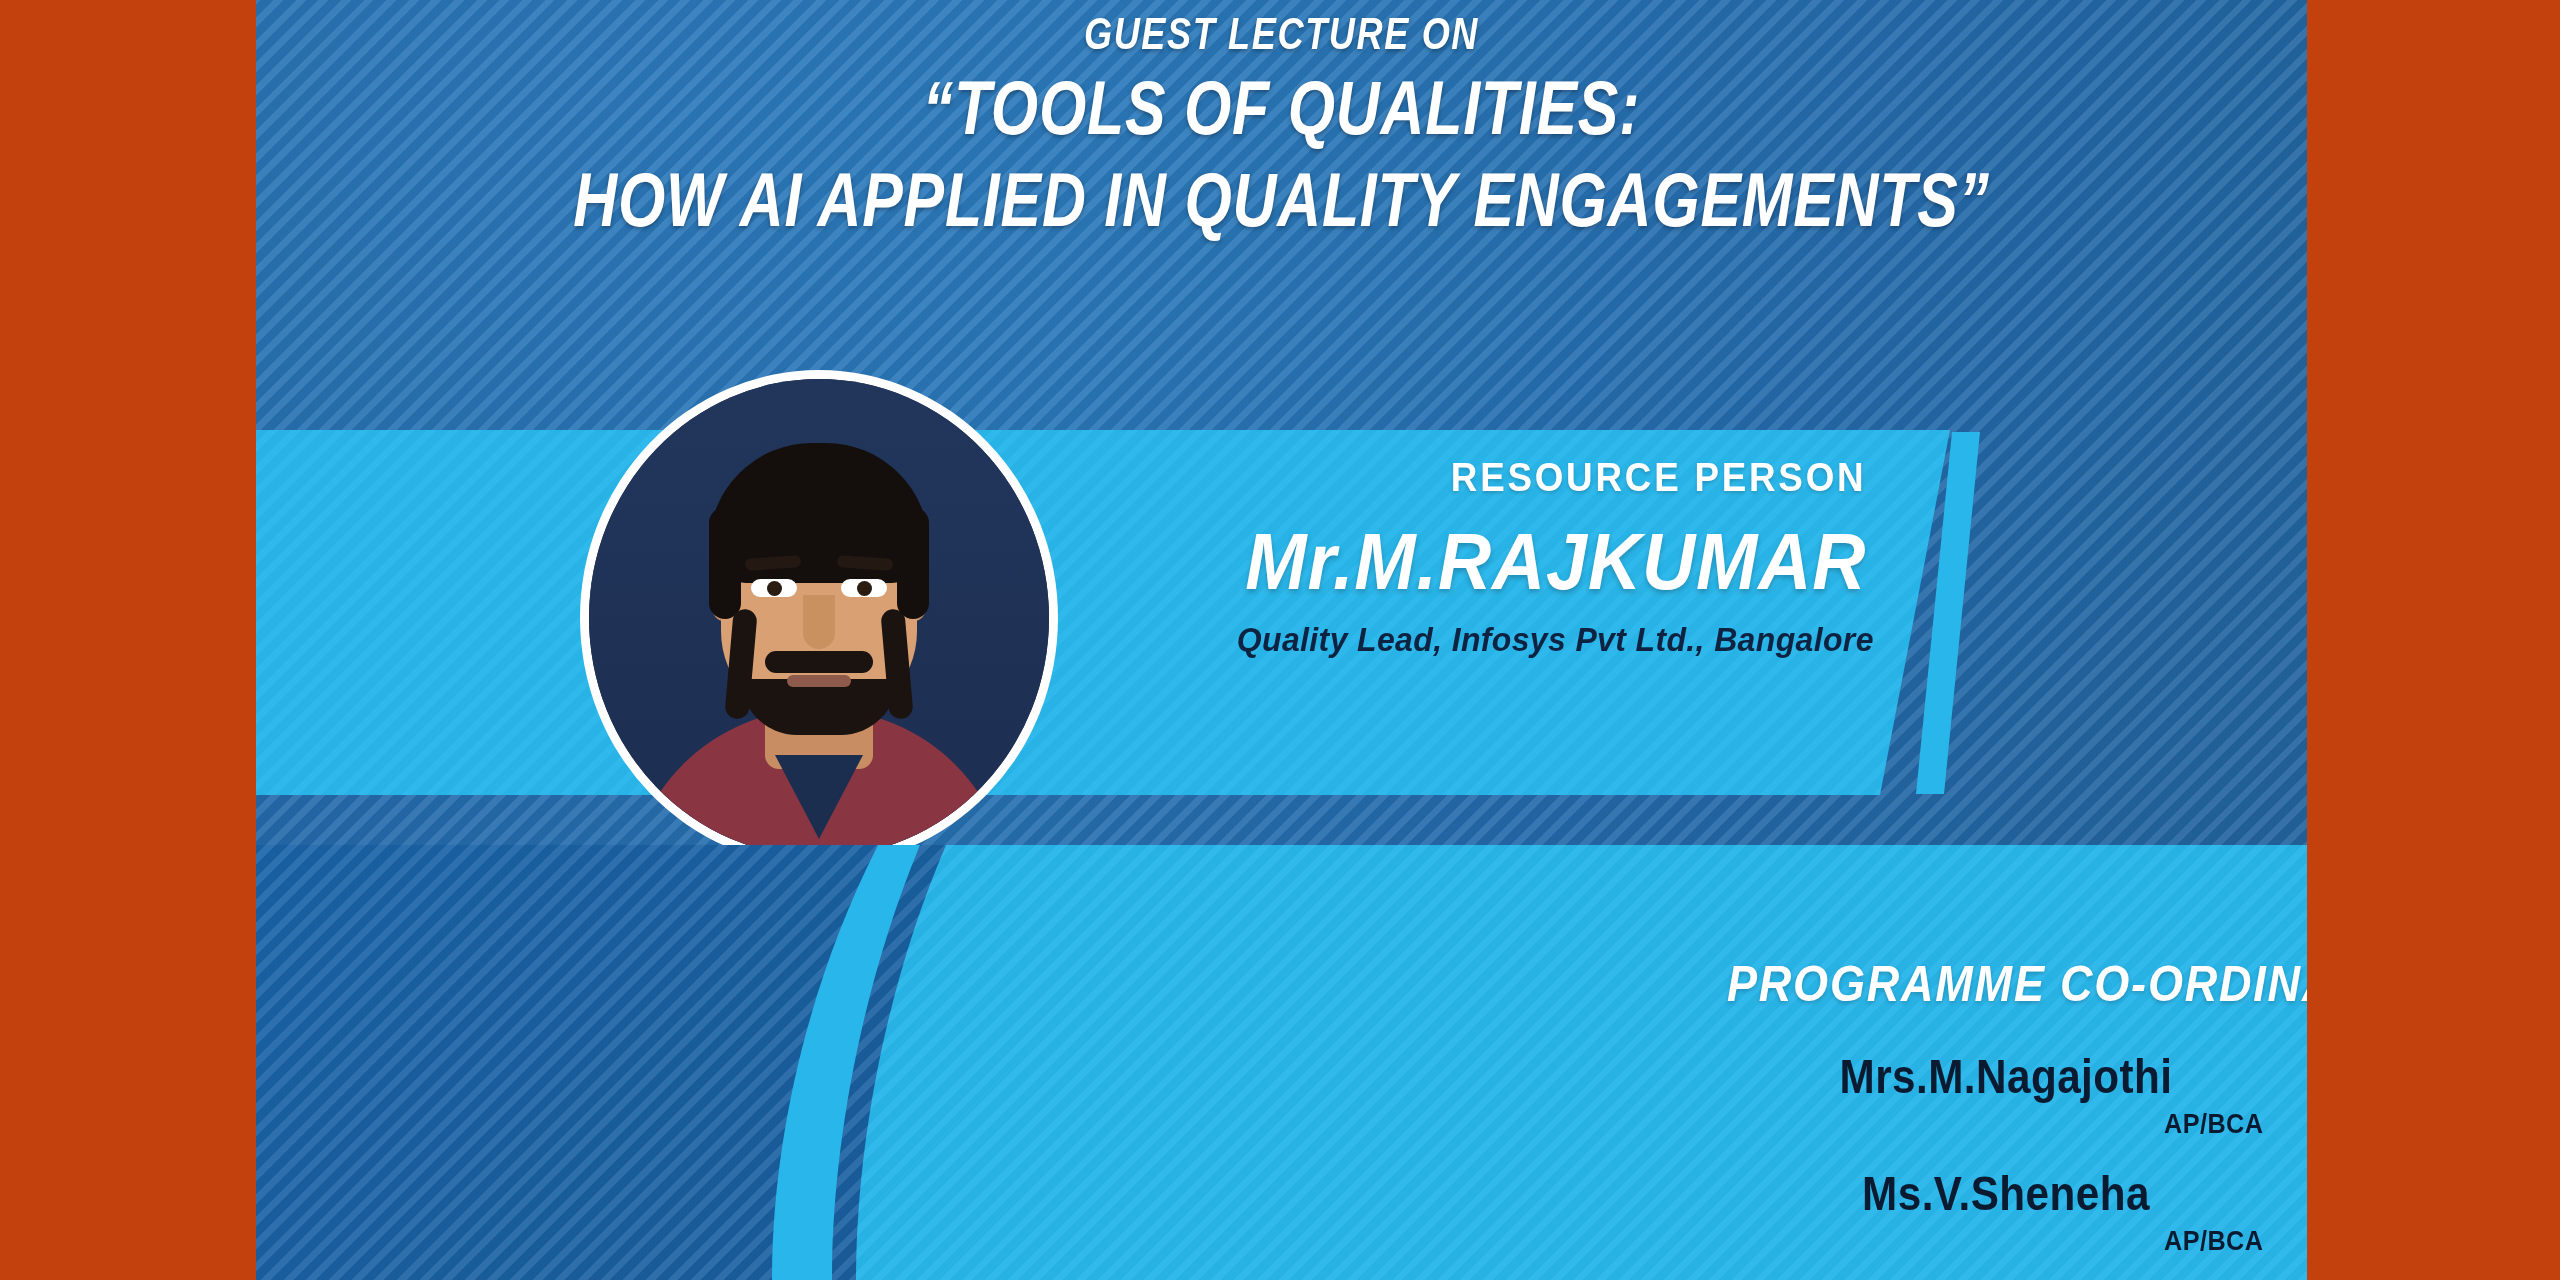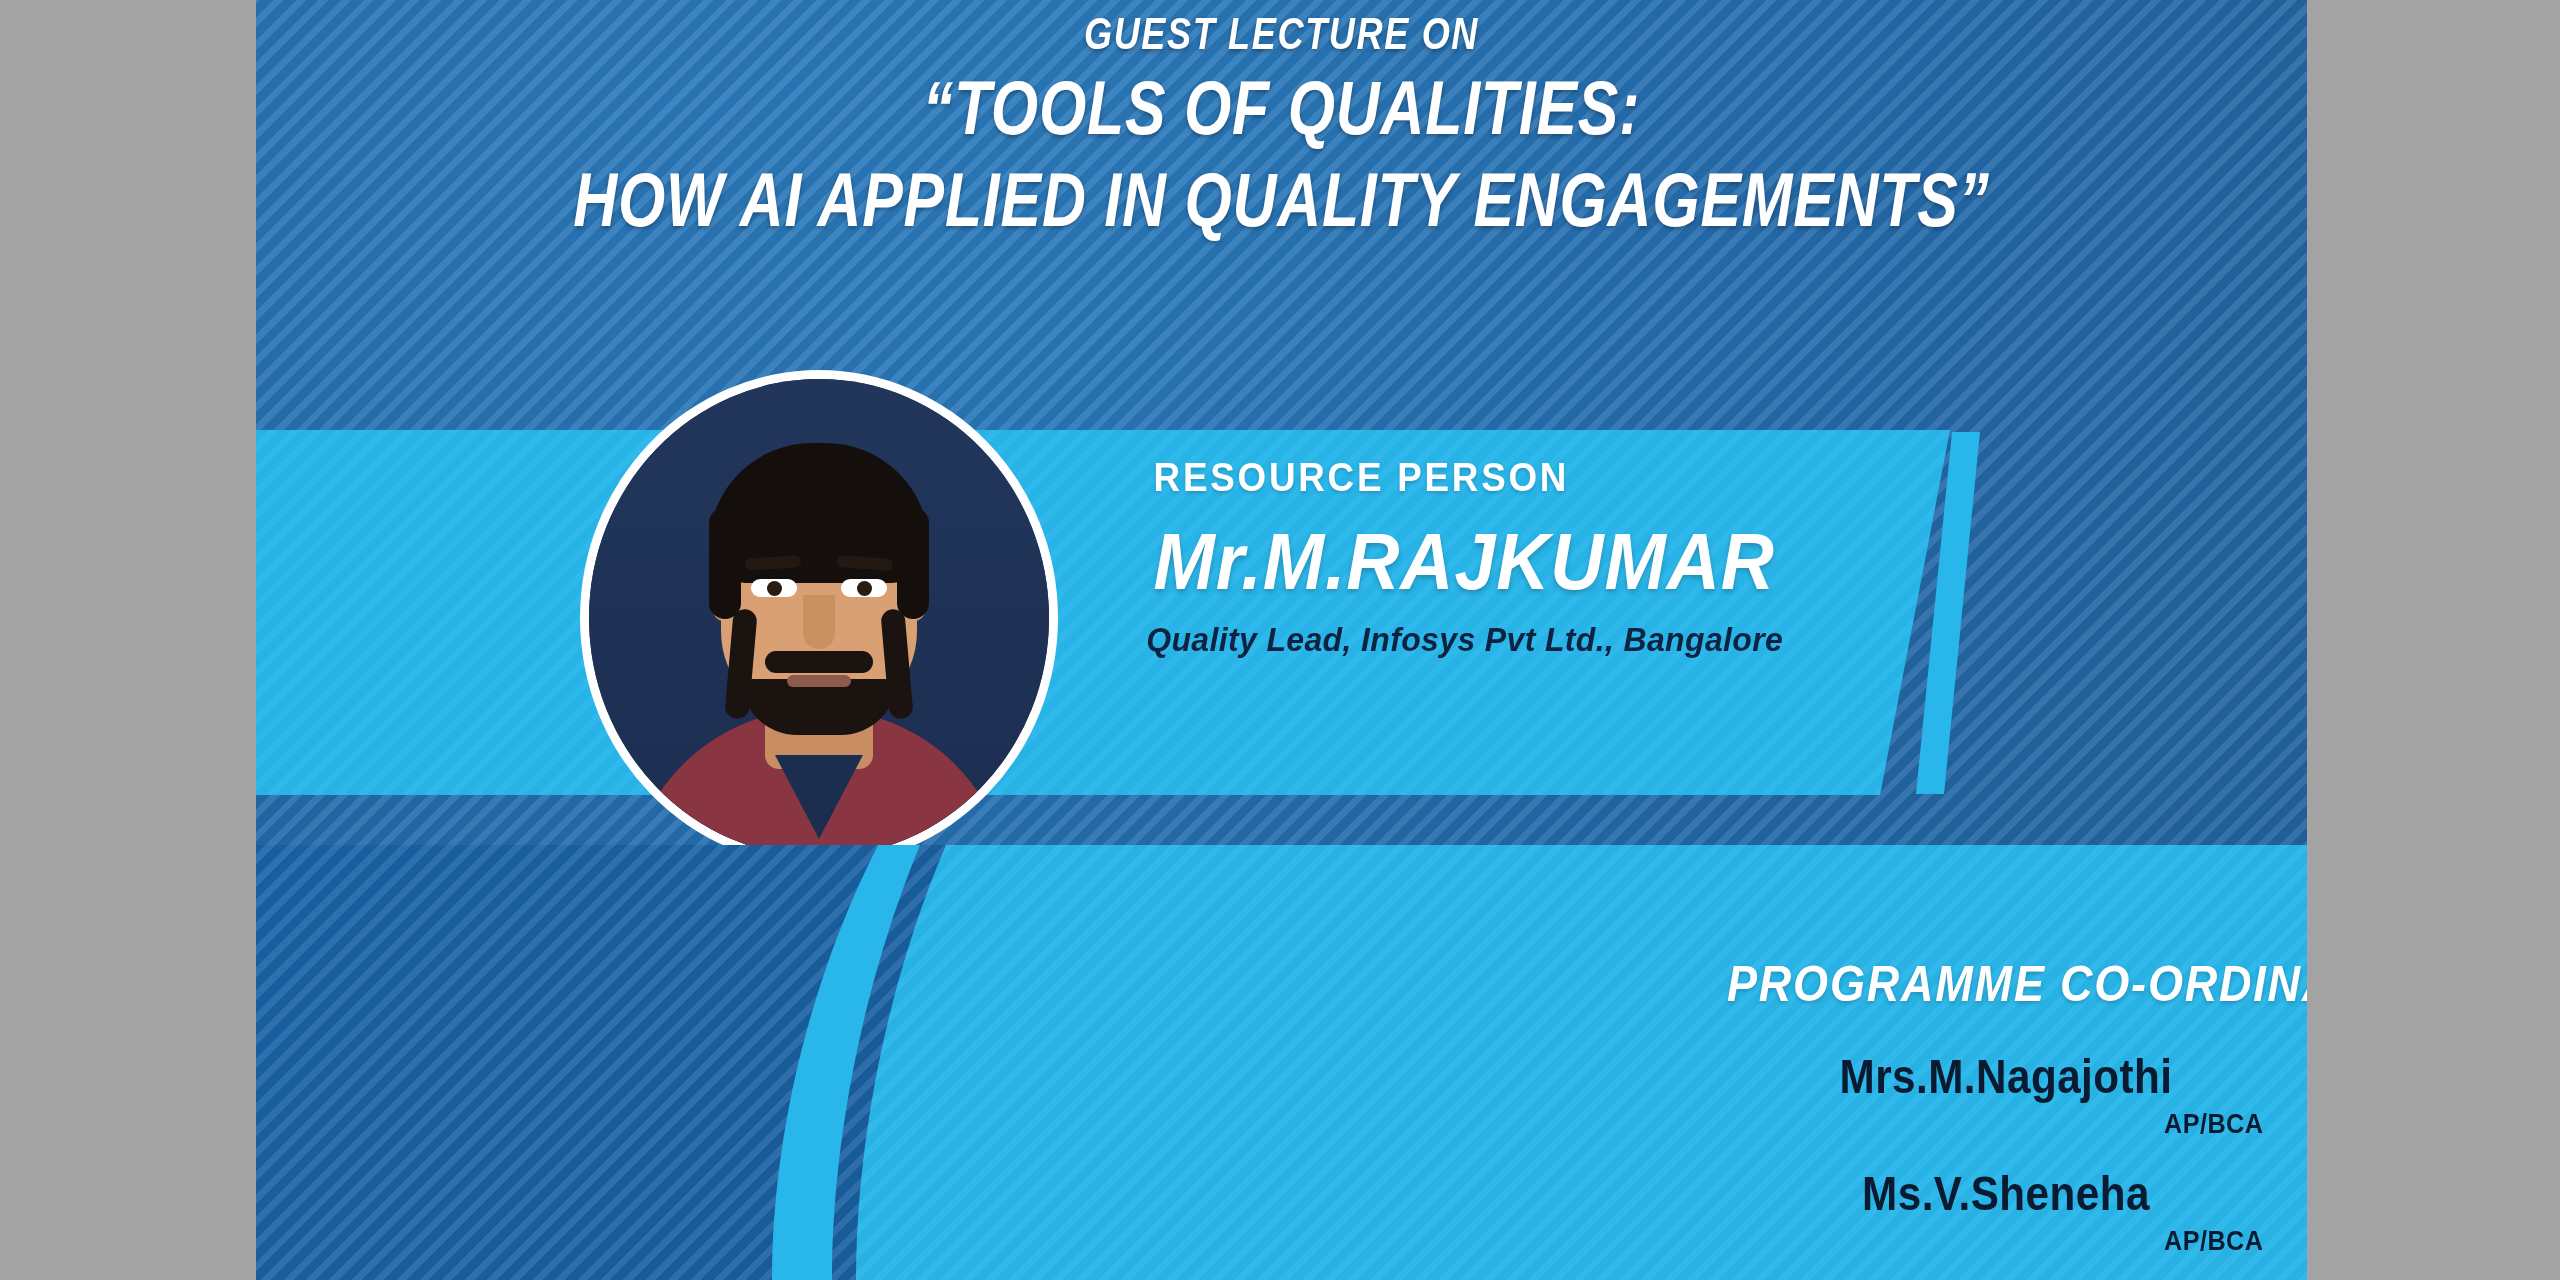--- a/index.html
+++ b/index.html
@@ -2,21 +2,21 @@
 <html><head>
 <meta charset="utf-8">
 <style>
   html,body{margin:0;padding:0;}
   body{
     width:2560px;height:1280px;overflow:hidden;background:#ffffff;
     font-family:"Liberation Sans", sans-serif;
   }
 
   
-  #stage{position:relative;width:2560px;height:1280px;background:#a3a3a3;}
+  #stage{position:relative;width:2560px;height:1280px;background:#c2410c;}
 
   
   #poster{
     position:absolute;left:256px;top:0;width:2051px;height:1280px;
     overflow:hidden;
     background:#1f6cb4;
   }
 
   
   .stripes{
@@ -76,22 +76,22 @@
     clip-path:polygon(0 0, 1694px 0, 1624px 365px, 0 365px);
   }
   #cyan-band-stripe{
     position:absolute;left:1660px;top:432px;width:64px;height:362px;
     background:#29b6ea;
     clip-path:polygon(36px 0, 64px 0, 28px 362px, 0 362px);
   }
 
   
   #speaker{
-    position:absolute;left:868px;top:455px;width:740px;
-    text-align:left;color:#ffffff;
+    position:absolute;left:900px;top:455px;width:740px;
+    text-align:right;color:#ffffff;
   }
   #sp-role{
     font-size:40px;font-weight:bold;letter-spacing:3px;
     transform:scaleX(.92);
     text-shadow:0 2px 4px rgba(0,0,0,.18);
   }
   #sp-name{
     font-size:80px;font-weight:bold;font-style:italic;
     margin-top:16px;letter-spacing:1px;transform:scaleX(.92);
     text-shadow:0 3px 6px rgba(0,0,0,.22);

